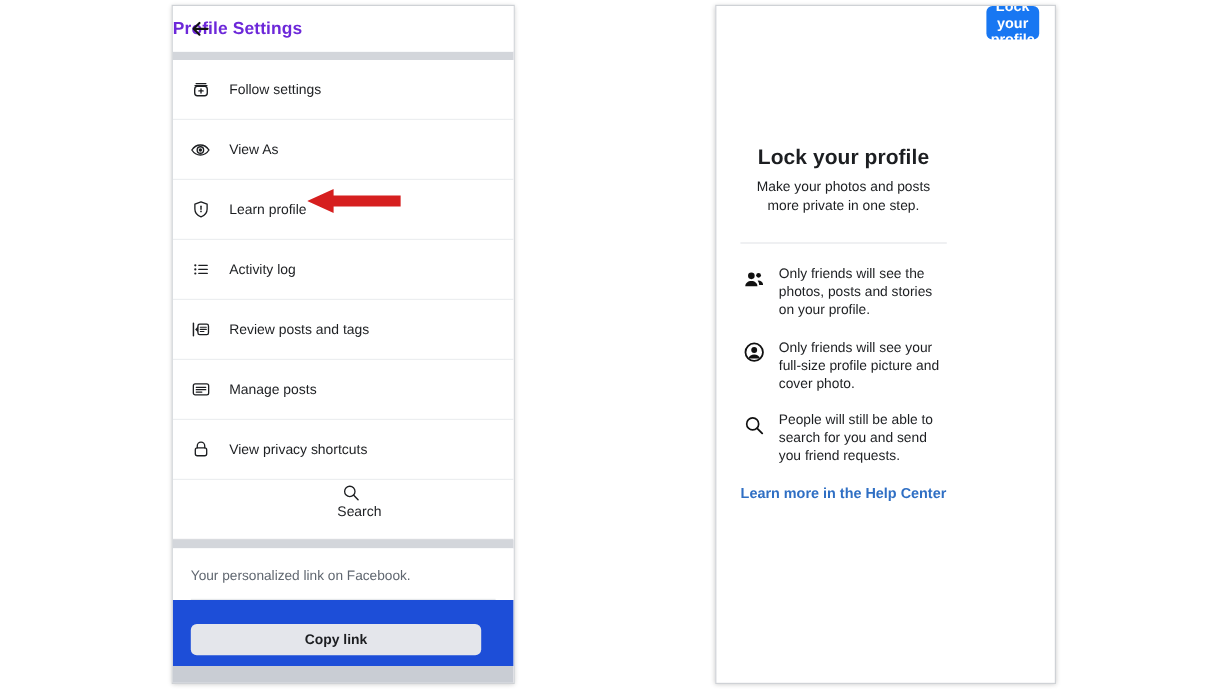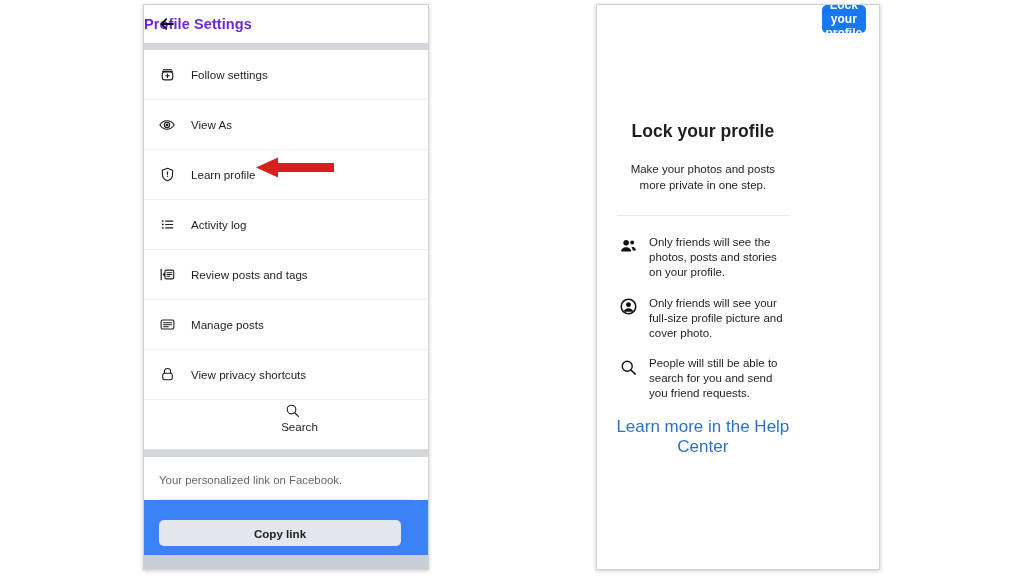--- a/index.html
+++ b/index.html
@@ -68,21 +68,21 @@
     pointer-events: none;
   }
 
   .lp-divider-gap { height: 7px; background: #d3d6db; }
 
   .profile-link-card { background:#fff; padding: 13px 15px 0 15px; }
   .plc-title { font-size: 13.2px; font-weight: bold; color:#1c1e21; }
   .plc-sub  { font-size: 11.4px; color:#606770; margin-top: 4px; }
   .plc-rule { height:1px; background:#e7e9ec; margin: 13px 0 0 0; }
 
-  .copy-btn-wrap { background:#3b82f6; padding: 20px 27px 9px 15px; }
+  .copy-btn-wrap { background:#1d4ed8; padding: 20px 27px 9px 15px; }
   .copy-btn {
     width: 100%; height: 26px;
     background:#e4e6eb; border:none; border-radius: 5px;
     font-family:"Liberation Sans", sans-serif;
     font-size: 11.6px; font-weight: bold; color:#1c1e21;
     cursor: pointer;
     display:flex; align-items:center; justify-content:center;
   }
   .lp-bottom-gray { background:#c9cdd4; height: 46px; }
 
@@ -91,21 +91,21 @@
                  display:flex; flex-direction:row; }
 
   .rp-body { flex: 1 1 auto; padding: 0 16px; }
   .rp-spacer-top { height: 116px; }
   .rp-title {
     text-align:center; font-size: 17.5px; font-weight: bold; color:#1c1e21;
     letter-spacing: .05px;
   }
   .rp-sub {
     text-align:center; font-size: 11.5px; color:#1c1e21;
-    margin-top: 20px; line-height: 1.35;
+    margin-top: 7px; line-height: 1.35;
     padding: 0 6px;
   }
   .rp-rule { height:1px; background:#e4e6ea; margin: 22px 4px 0 4px; }
 
   .bullets { margin-top: 19px; }
   .bullet {
     display:flex; align-items:flex-start;
     margin-bottom: 15px;
     padding-left: 6px;
   }
@@ -114,21 +114,21 @@
     display:flex; align-items:center; justify-content:flex-start;
     margin-top: 1px;
   }
   .bullet-text {
     margin-left: 8px;
     font-size: 11.5px; color:#1c1e21; line-height: 1.32;
   }
   .help-link {
     display:block; text-align:center;
     margin-top: 5px;
-    font-size: 17px; color:#2f6fc4; font-weight: 400;
+    font-size: 12px; color:#2f6fc4; font-weight: 700;
     text-decoration:none; cursor:pointer;
   }
 
   .rp-footer { padding: 0 13px 13px 13px; }
   .lock-btn {
     width:100%; height: 28px;
     background:#1877f2; border:none; border-radius: 5px;
     color:#fff; font-family:"Liberation Sans", sans-serif;
     font-size: 12px; font-weight: bold; cursor:pointer;
     display:flex; align-items:center; justify-content:center;

